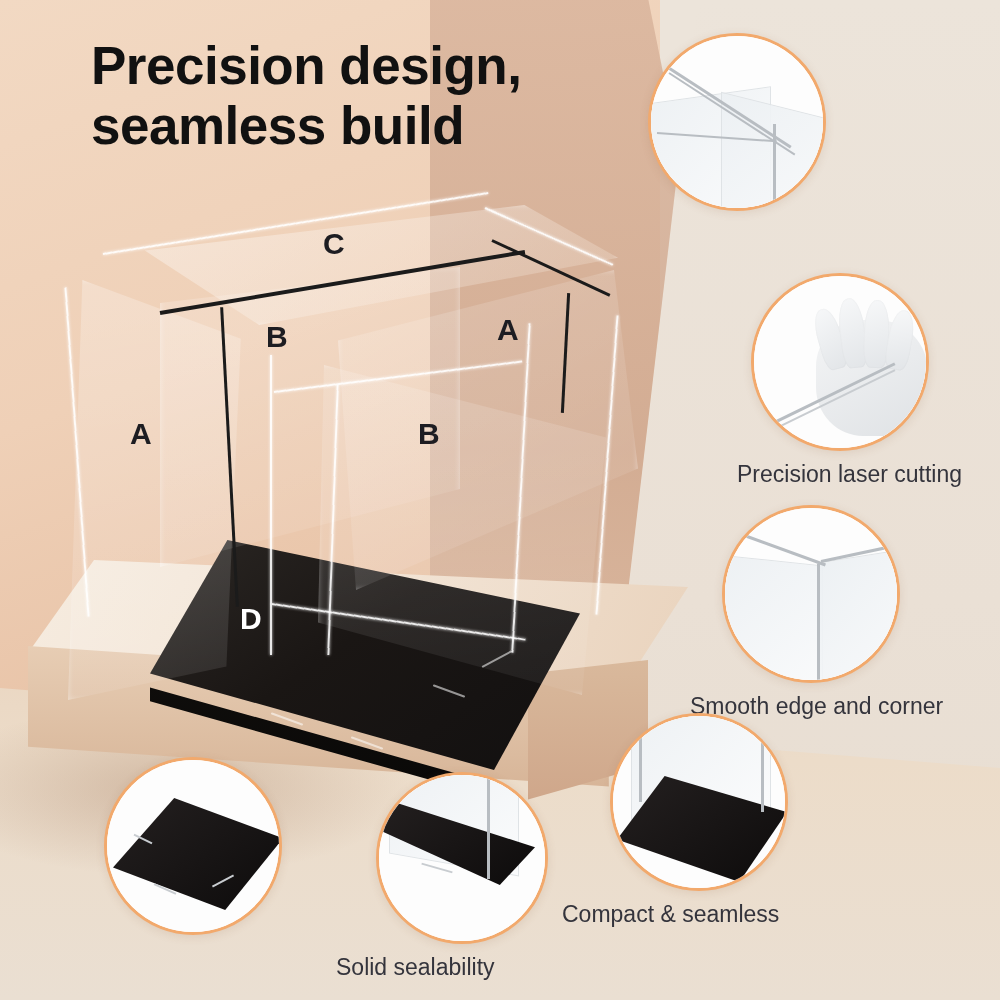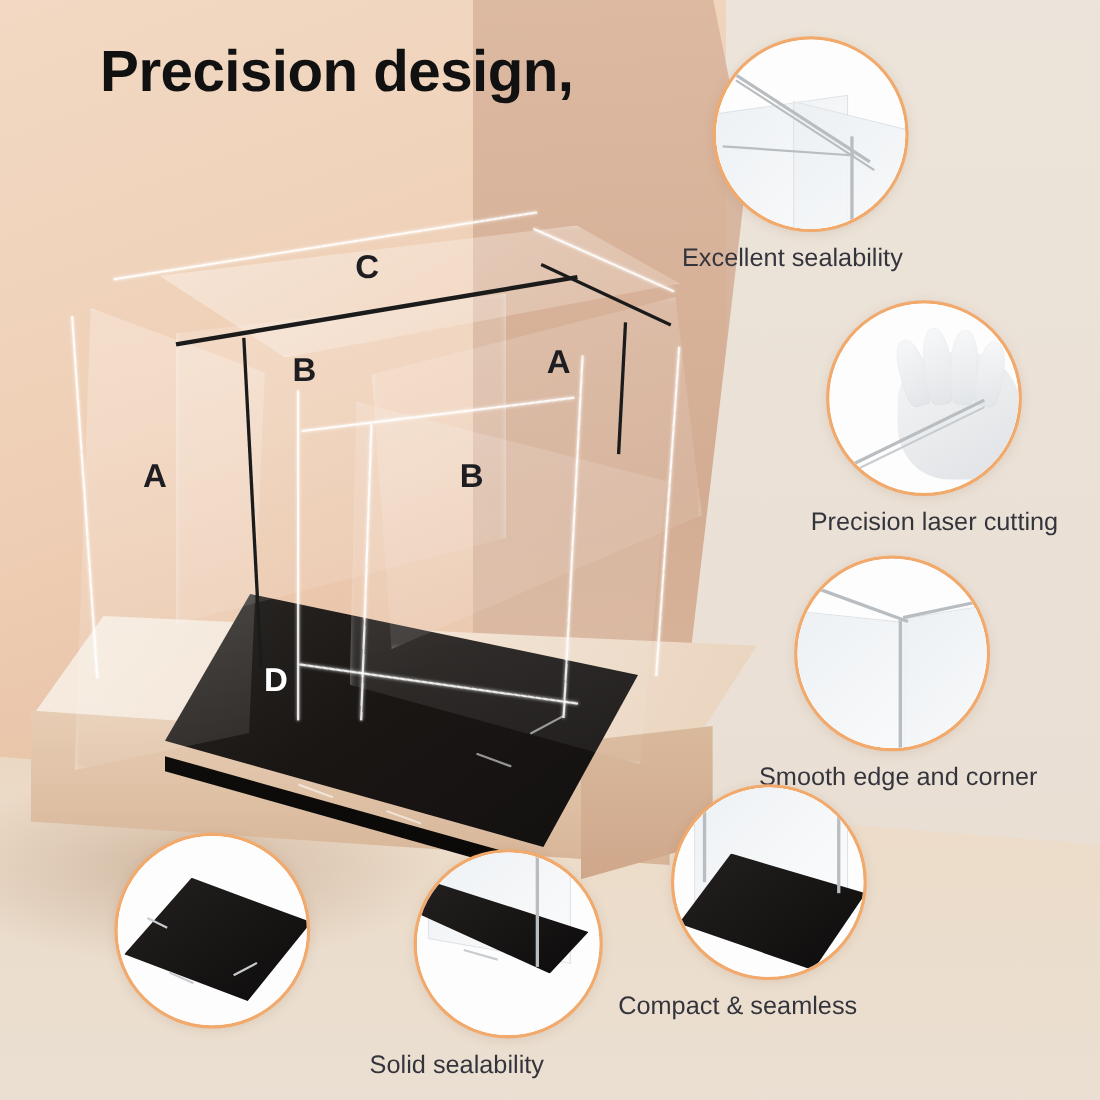--- a/index.html
+++ b/index.html
@@ -206,20 +206,21 @@
 
   <div class="podium">
     <div class="podium-top"></div>
     <div class="podium-front"></div>
     <div class="podium-side"></div>
   </div>
 </div>
 
 <div id="headline">
   <div>Precision design,</div>
+  <div>seamless build</div>
 </div>
 
 <div id="hero">
 
   <div class="base-d">
     <div class="base-top"></div>
     <div class="base-edge"></div>
     <div class="base-notch" style="left:120px; top:178px; width:34px; transform:rotate(20deg);"></div>
     <div class="base-notch" style="left:200px; top:202px; width:34px; transform:rotate(20deg);"></div>
     <div class="base-notch" style="left:282px; top:150px; width:34px; transform:rotate(20deg);"></div>
@@ -260,21 +261,20 @@
   <div class="bubble" style="width:178px; height:178px; margin-left:28px;">
     <div class="mi">
       <div class="mi-pane" style="left:-20px; top:60px; width:140px; height:140px; transform:skewY(-8deg);"></div>
       <div class="mi-pane" style="left:70px; top:72px; width:130px; height:130px; transform:skewY(14deg);"></div>
       <div class="mi-line thick" style="left:14px; top:28px; width:150px; height:3px; transform:rotate(33deg); transform-origin:left center;"></div>
       <div class="mi-line thick" style="left:18px; top:36px; width:150px; height:2px; transform:rotate(33deg); transform-origin:left center;"></div>
       <div class="mi-line thick" style="left:6px; top:96px; width:120px; height:2px; transform:rotate(4deg); transform-origin:left center;"></div>
       <div class="mi-line thick" style="left:122px; top:88px; width:3px; height:96px;"></div>
     </div>
   </div>
-  <div class="caption">Excellent sealability</div>
 </div>
 
 <div class="callout" style="left:737px; top:273px; width:300px;">
   <div class="bubble" style="width:178px; height:178px; margin-left:14px;">
     <div class="mi">
       <div class="mi-glove" style="left:62px; top:44px; width:112px; height:116px;"></div>
       <div class="mi-finger" style="left:64px; top:32px; width:24px; height:62px; transform:rotate(-16deg);"></div>
       <div class="mi-finger" style="left:86px; top:22px; width:25px; height:70px; transform:rotate(-7deg);"></div>
       <div class="mi-finger" style="left:110px; top:24px; width:25px; height:68px; transform:rotate(2deg);"></div>
       <div class="mi-finger" style="left:134px; top:34px; width:24px; height:60px; transform:rotate(10deg);"></div>

